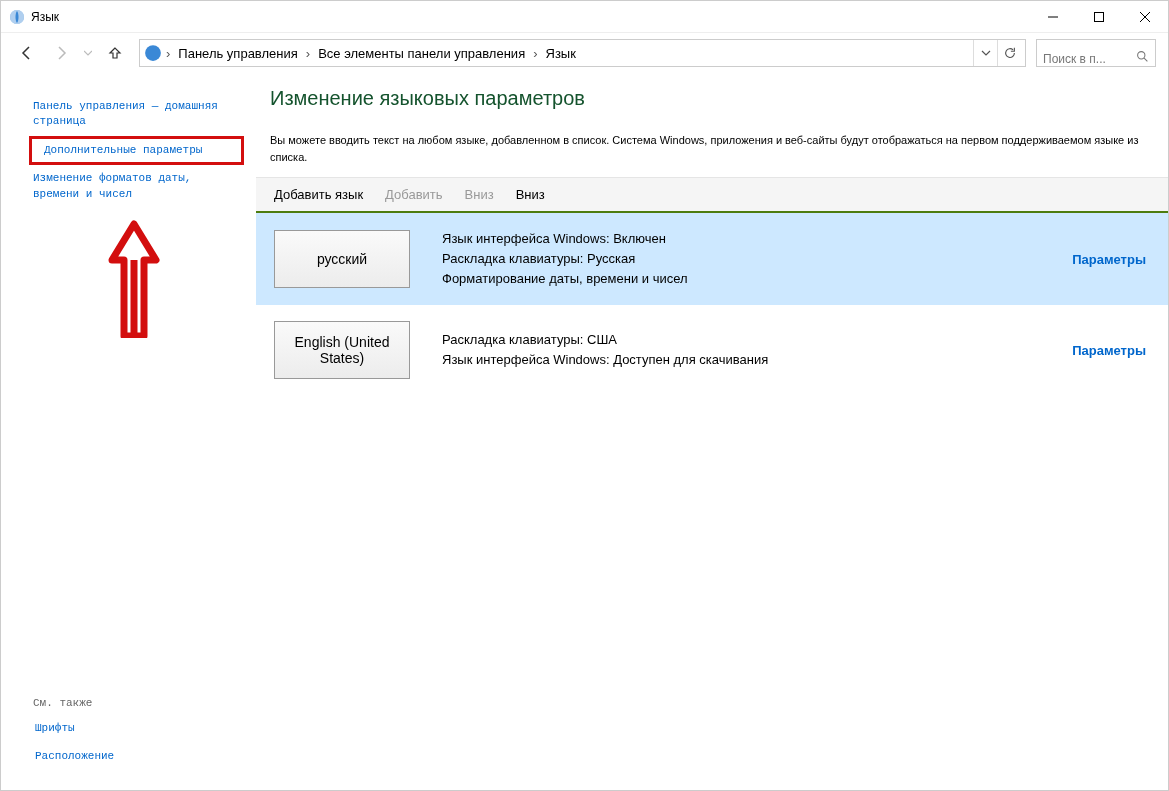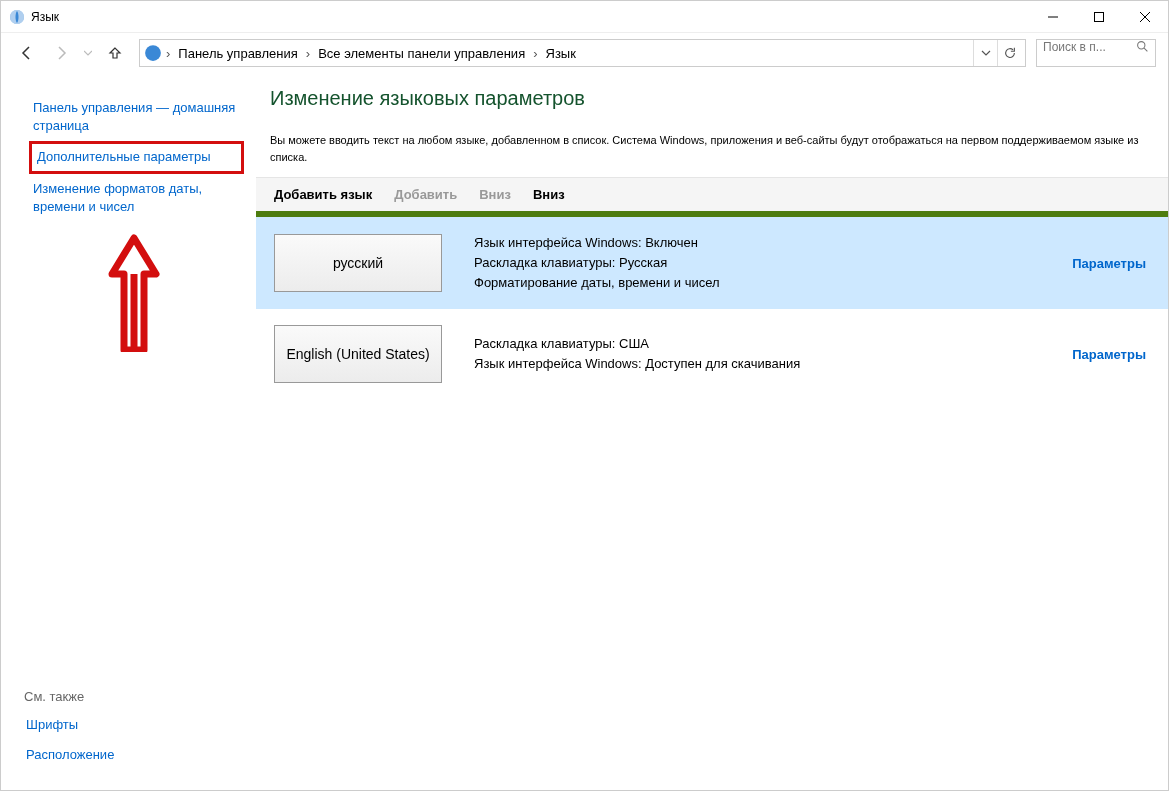--- a/index.html
+++ b/index.html
@@ -72,46 +72,47 @@
     .bc-spacer { flex:1; }
     .bc-dropdown, .bc-refresh {
       width: 24px; height: 26px;
       display:flex;align-items:center;justify-content:center;
       color:#555;cursor:pointer;
       border-left:1px solid #ddd;
     }
     .search-box {
       width: 120px; height: 28px;
       border: 1px solid #ccc;
-      display:flex;align-items:flex-start;
+      display:flex;align-items:flex-end;
       padding: 0 6px;
       color:#777;
     }
     .search-box .search-text{ flex:1; font-size:12px; overflow:hidden; white-space:nowrap; text-overflow:ellipsis;}
 
     
     .content {
       display:flex;
       height: calc(100% - 72px);
     }
     .sidebar {
       width: 255px;
       padding: 20px 12px 12px 28px;
-      font-size: 13px;
+      font-size: 11px;
+      font-family: Liberation Mono, monospace;
     }
     .side-link {
       color:#0066cc;
       padding: 6px 4px;
       display:block;
       cursor:pointer;
       line-height:1.4;
     }
     .side-link.highlighted {
       border:3px solid #d30e0e;
-      padding:4px 5px;
+      padding:4px 12px;
     }
     .side-heading {
       color:#666;
       padding: 6px 2px;
       margin-top: 18px;
     }
     .annotation-arrow {
       margin: 10px 0 0 75px;
     }
 
@@ -127,45 +128,44 @@
       margin-bottom: 22px;
     }
     .page-desc {
       font-size:11px;
       line-height:1.5;
       margin-bottom: 12px;
     }
     .toolbar {
       background:#f5f5f5;
       border-top:1px solid #e5e5e5;
-      border-bottom:6px solid #4d7c0f;
+      border-bottom:2px solid #4d7c0f;
       padding: 9px 12px;
       display:flex;
       gap:22px;
       font-size:13px;
       margin-left:-14px; margin-right:-20px;
       padding-left: 18px;
-      font-weight: bold;
     }
     .toolbar .tb-item { cursor:pointer; }
     .toolbar .tb-item.disabled { color:#999; cursor:default; }
 
     .lang-list {
       margin-left:-14px; margin-right:-20px;
     }
     .lang-row {
       display:flex;
       align-items:center;
       padding: 16px 22px 16px 18px;
     }
     .lang-row.selected {
       background:#cde8ff;
     }
     .lang-tile {
-      width:168px; height:58px;
+      width:136px; height:58px;
       background:linear-gradient(#fafafa,#ececec);
       border:1px solid #999;
       display:flex;align-items:center;justify-content:center;
       text-align:center;
       font-size:14px;
       padding:4px;
       cursor:pointer;
     }
     .lang-details {
       flex:1;
@@ -177,21 +177,21 @@
       color:#0066cc;
       cursor:pointer;
       font-weight:bold;
     }
     .see-also-block{
       position:absolute;
       bottom:18px; left:28px;
     }
     .sidebar{ position:relative; }
     .sidebar .see-also-block{
-      position:absolute; bottom:20px; left:21px;
+      position:absolute; bottom:20px; left:30px;
     }
   </style>
 </head>
 <body>
 
 <div class="titlebar">
   <span class="titlebar-icon">
     <svg viewBox="0 0 16 16">
         <circle cx="8" cy="8" r="7" fill="#3a88d6"></circle>
         <path d="M8 1a7 7 0 0 0 0 14 7 7 0 0 0 0-14zm0 1c2 2 2 10 0 12-2-2-2-10 0-12z" fill="#fff" opacity=".6"></path>

